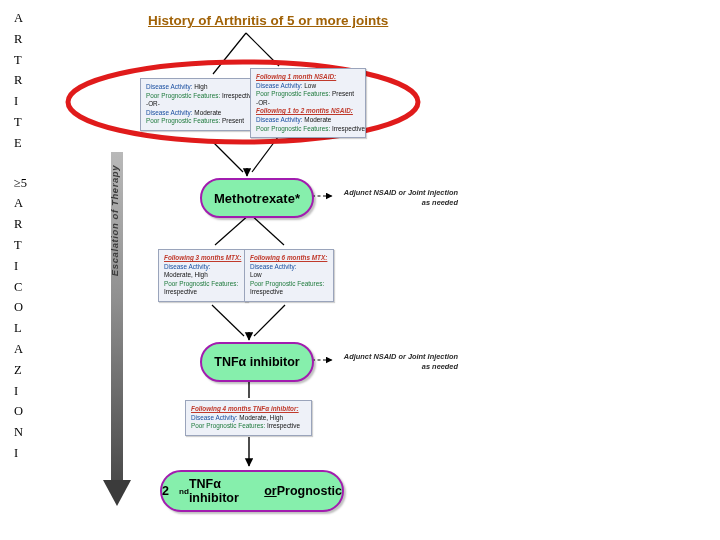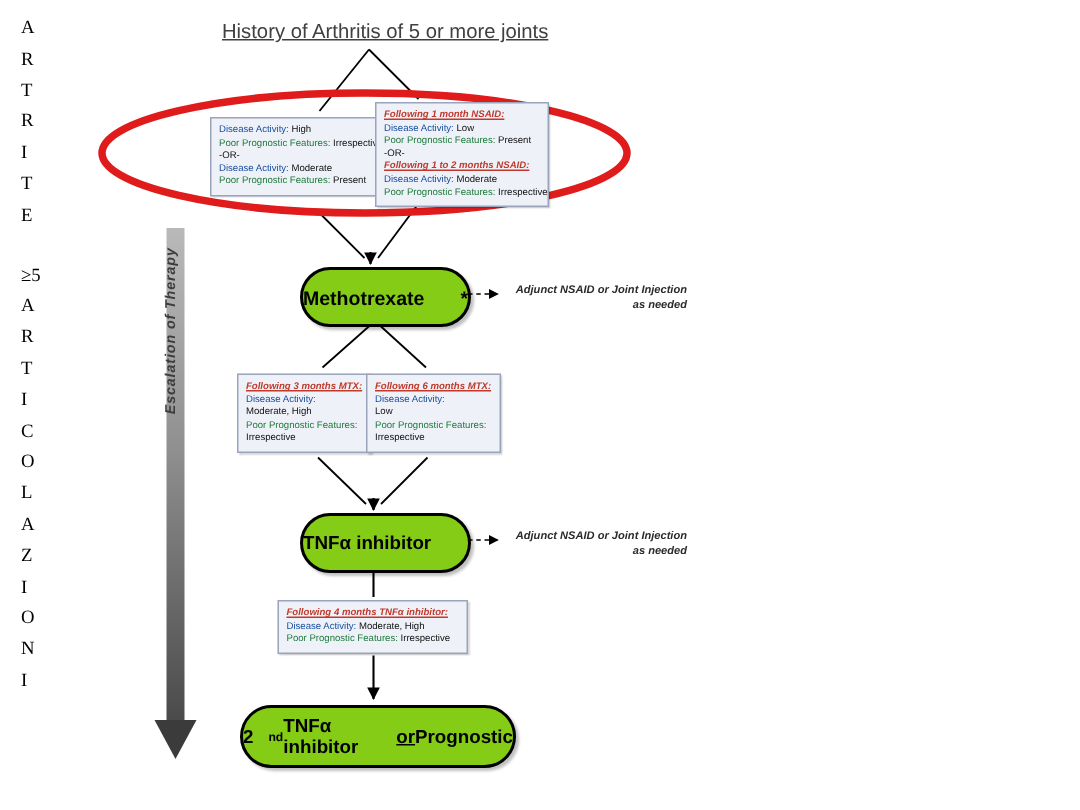--- a/index.html
+++ b/index.html
@@ -66,22 +66,22 @@
     text-align: center;
     white-space: nowrap;
   }
 
   
   #title {
     position: absolute;
     left: 148px;
     top: 13px;
     font-size: 13.5px;
-    font-weight: normal;
-    color: #404040;
+    font-weight: bold;
+    color: #a16207;
     text-decoration: underline;
     white-space: nowrap;
   }
 
   
   .note-box {
     position: absolute;
     background: #eef1f8;
     border: 1px solid #9aa4bb;
     box-shadow: 1px 1px 1px rgba(0,0,0,0.18);
@@ -105,26 +105,26 @@
 
   #note-left  { left: 140px; top: 78px;  width: 100px; }
   #note-right { left: 250px; top: 68px;  width: 104px; }
   #note-mtx-left  { left: 158px; top: 249px; width: 78px; }
   #note-mtx-right { left: 244px; top: 249px; width: 78px; }
   #note-tnf  { left: 185px; top: 400px; width: 115px; }
 
   
   .node {
     position: absolute;
-    background: #84cc16;
-    border: 2px solid #000000;
+    background: #86efac;
+    border: 2px solid #a21caf;
     border-radius: 40px;
     display: flex;
     align-items: center;
-    justify-content: space-between;
+    justify-content: center;
     font-weight: bold;
     color: #000;
     box-shadow: 2px 2px 2px rgba(0,0,0,0.25);
   }
   #node-mtx  { left: 200px; top: 178px; width: 110px; height: 36px; font-size: 13px; }
   #node-tnf  { left: 200px; top: 342px; width: 110px; height: 36px; font-size: 12.5px; }
   #node-second { left: 160px; top: 470px; width: 180px; height: 38px; font-size: 12.5px; }
   #node-mtx .star { font-size: 13px; vertical-align: super; }
   .ul { text-decoration: underline; }
   .sup { font-size: 0.65em; vertical-align: super; padding-left: 10px; }

